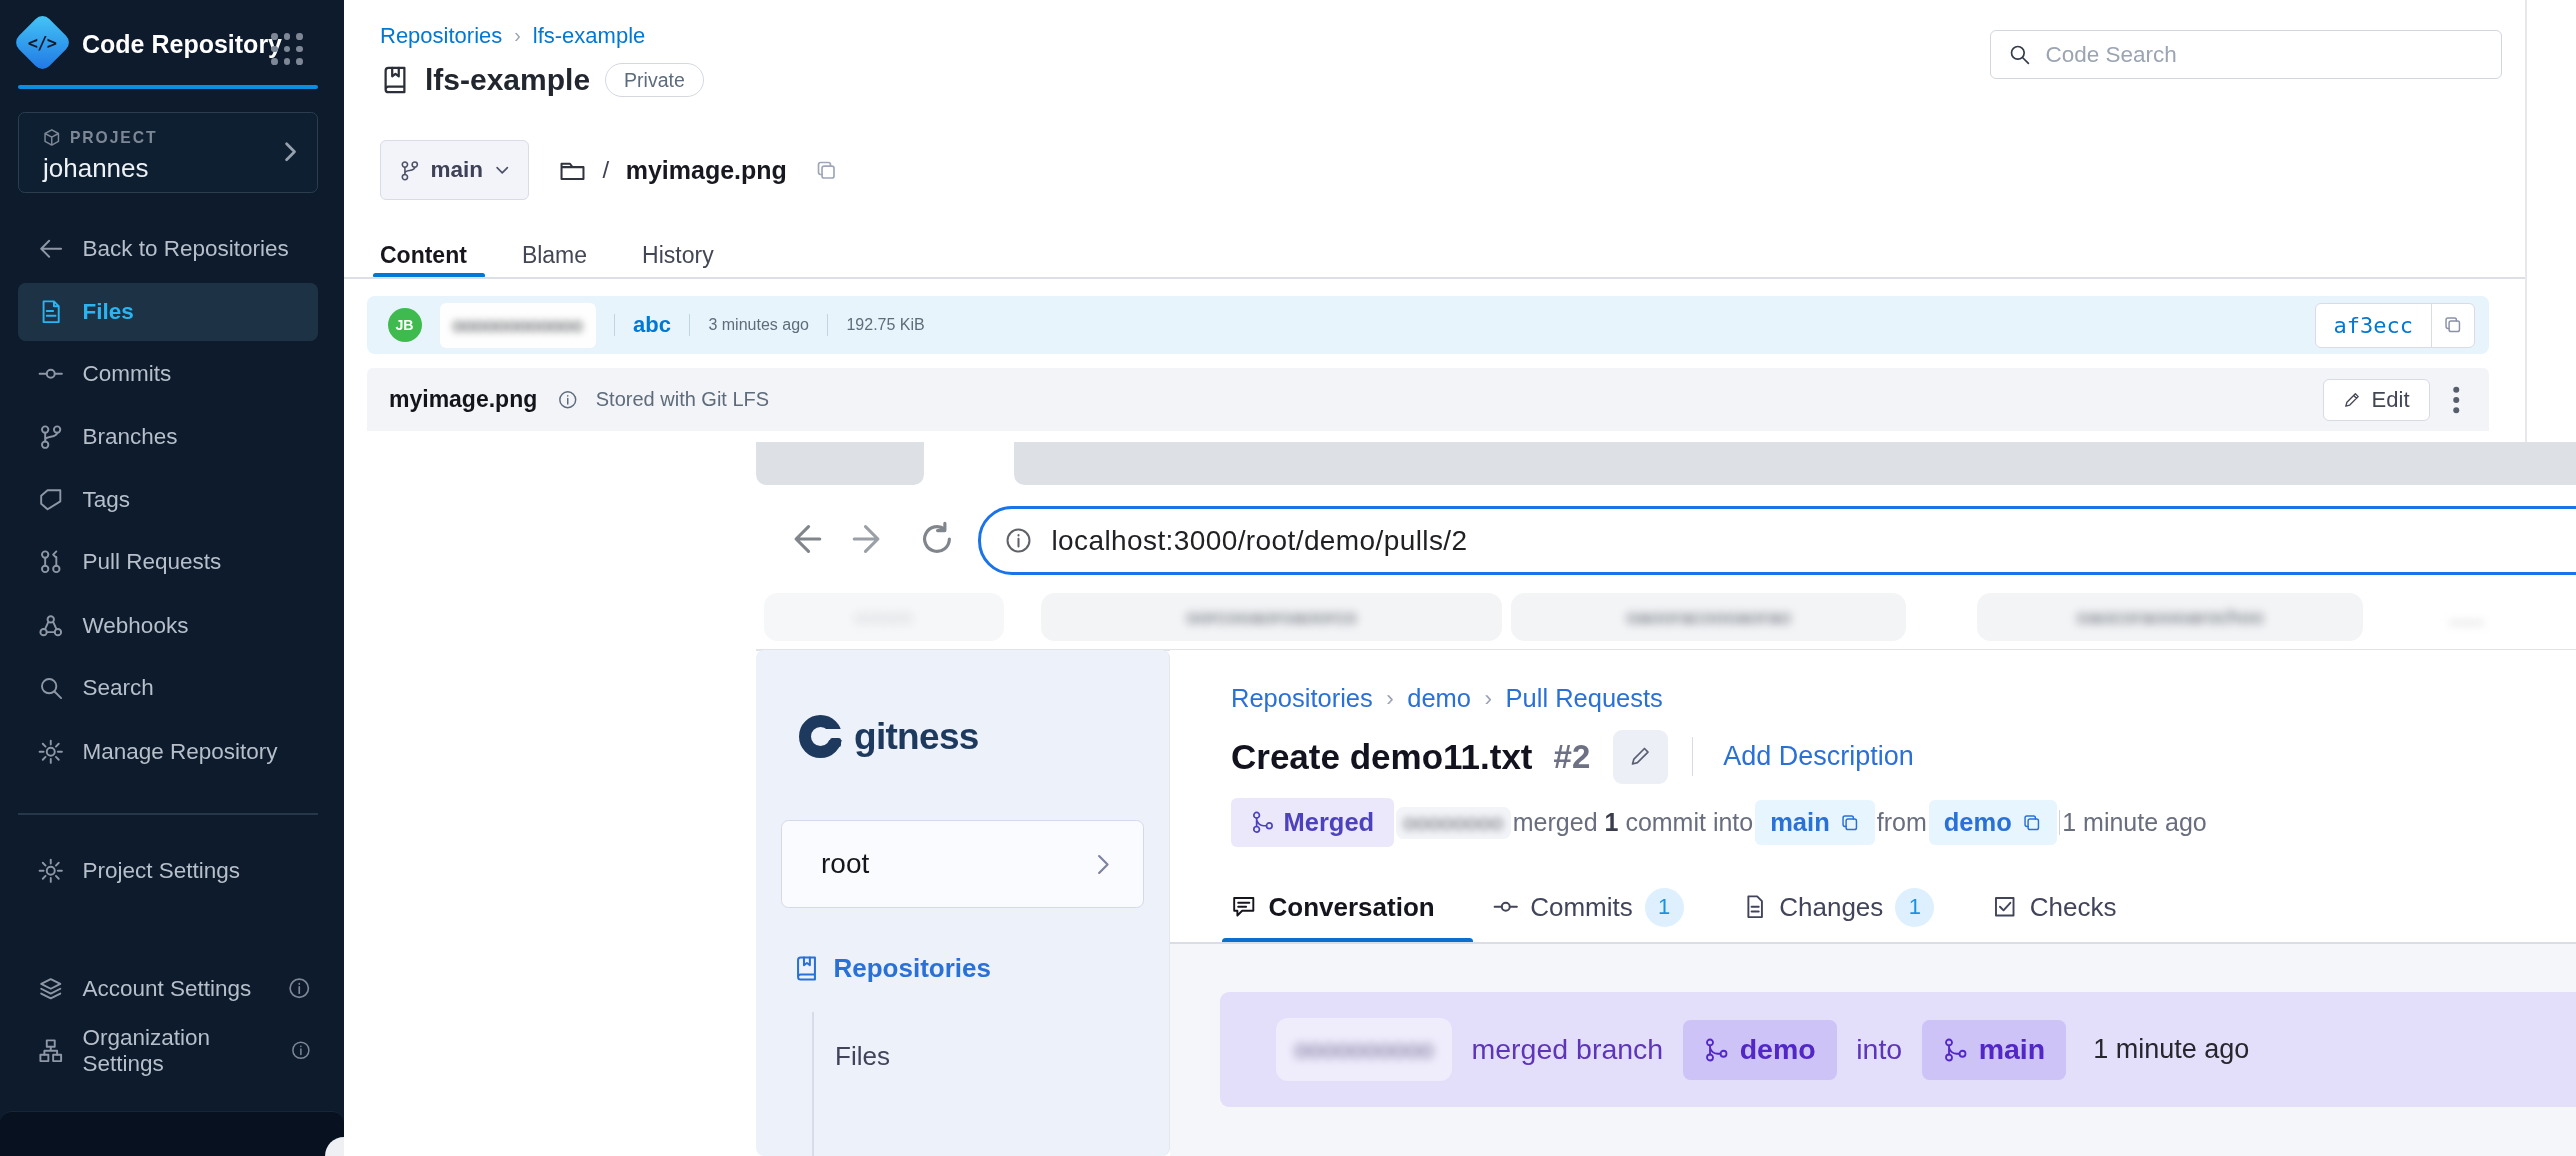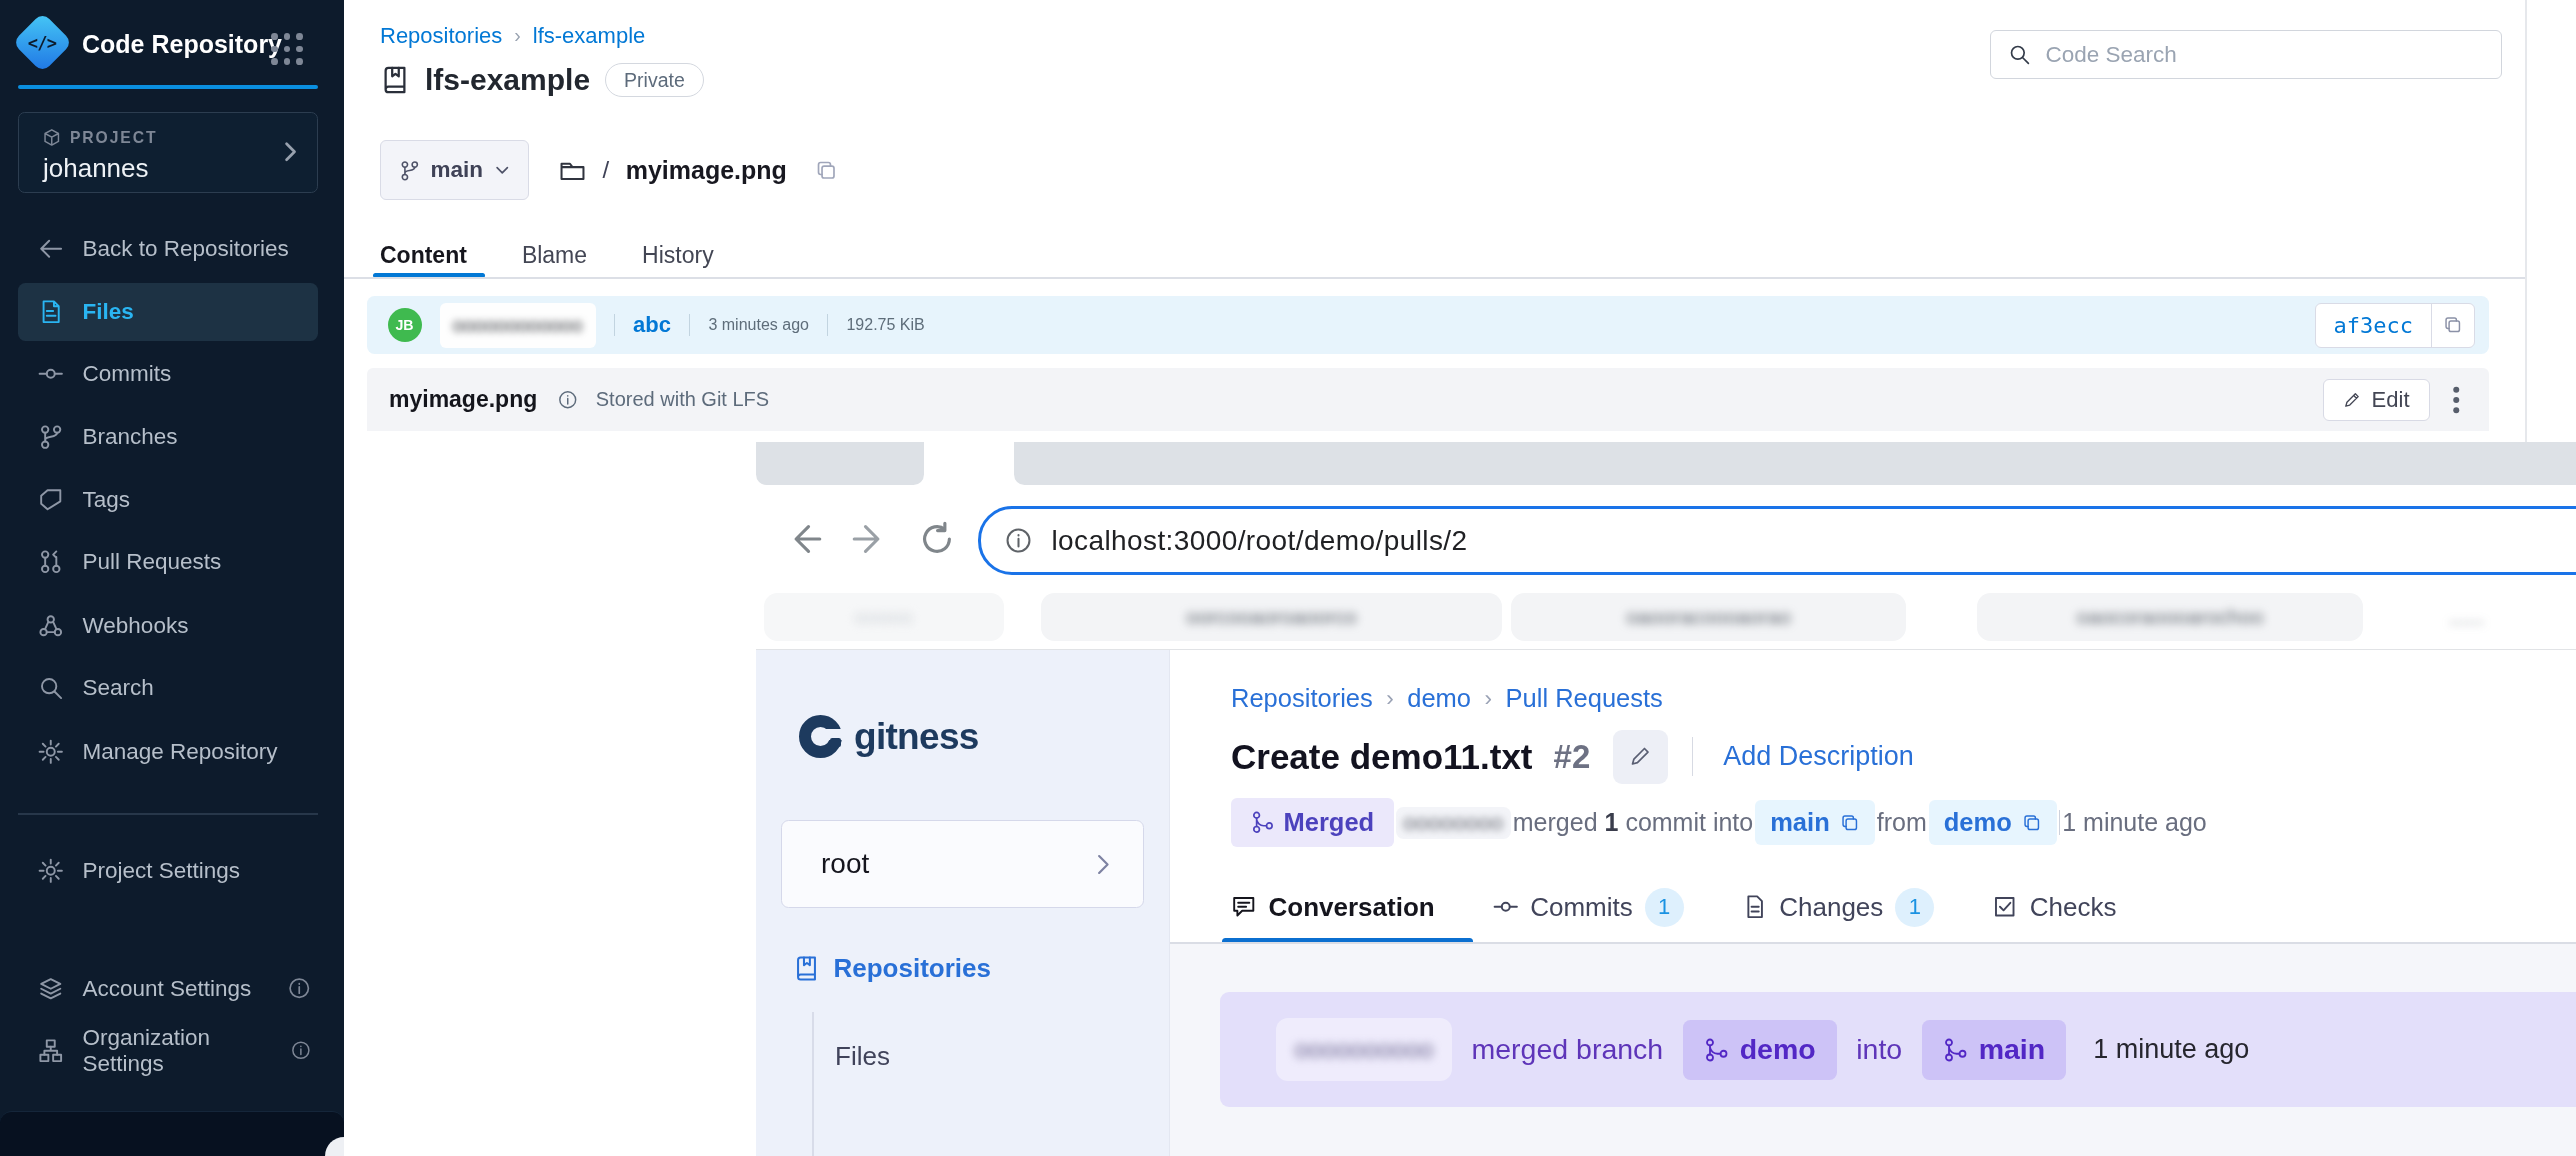--- a/index.html
+++ b/index.html
@@ -111,21 +111,21 @@
   .nav-btn{position:absolute;top:79px;width:36px;height:36px;}
   .omnibox{position:absolute;left:222px;top:64px;width:1887px;height:69px;box-sizing:border-box;
     border:3px solid #1a73e8;border-radius:34px;background:#fff;display:flex;align-items:center;padding:0 0 0 24px;gap:19.5px;}
   .omnibox .url{font-size:28px;color:#202124;letter-spacing:0.4px;}
   .bm-chip{position:absolute;top:151px;height:48px;background:#f3f4f6;border-radius:13.5px;
     display:flex;align-items:center;justify-content:center;overflow:hidden;}
   .bm-chip span{font-size:21px;color:#606770;filter:blur(4.5px);white-space:nowrap;}
   .chrome-div{position:absolute;left:0;top:207px;width:2082px;height:1.5px;background:#e1e3e6;}
 
   
-  .g-side{position:absolute;left:0;top:208px;width:414px;height:506px;background:#edf1fa;border-right:1.5px solid #e3e7f1;box-sizing:border-box;}
+  .g-side{position:absolute;left:0;top:208px;width:414px;height:506px;background:#edf1fa;border-right:1.5px solid #e3e7f1;box-sizing:border-box;border-radius:8px;}
   .gn-logo{position:absolute;left:43px;top:65px;display:flex;align-items:center;gap:12px;}
   .gn-ic{position:relative;width:43px;height:43px;}
   .gn-ic .ring{position:absolute;inset:0;border-radius:50%;border:12px solid #1d3a5e;box-sizing:border-box;}
   .gn-ic .notch{position:absolute;right:-2.2px;top:14.2px;width:18px;height:11.2px;background:#edf1fa;}
   .gn-ic .dot{position:absolute;right:0.7px;top:23px;width:11.2px;height:9px;background:#1d3a5e;border-radius:2.2px;}
   .gn-word{font-size:37px;font-weight:800;color:#1d3a5e;letter-spacing:-0.7px;}
   .g-root{position:absolute;left:25px;top:170px;width:363px;height:88px;box-sizing:border-box;background:#fafbfe;
     border:1.5px solid #d5d8ea;border-radius:7.5px;display:flex;align-items:center;padding:0 27px 0 39px;cursor:pointer;}
   .g-root .nm{font-size:28px;color:#15151e;}
   .g-root svg{margin-left:auto;color:#7d82a2;}

